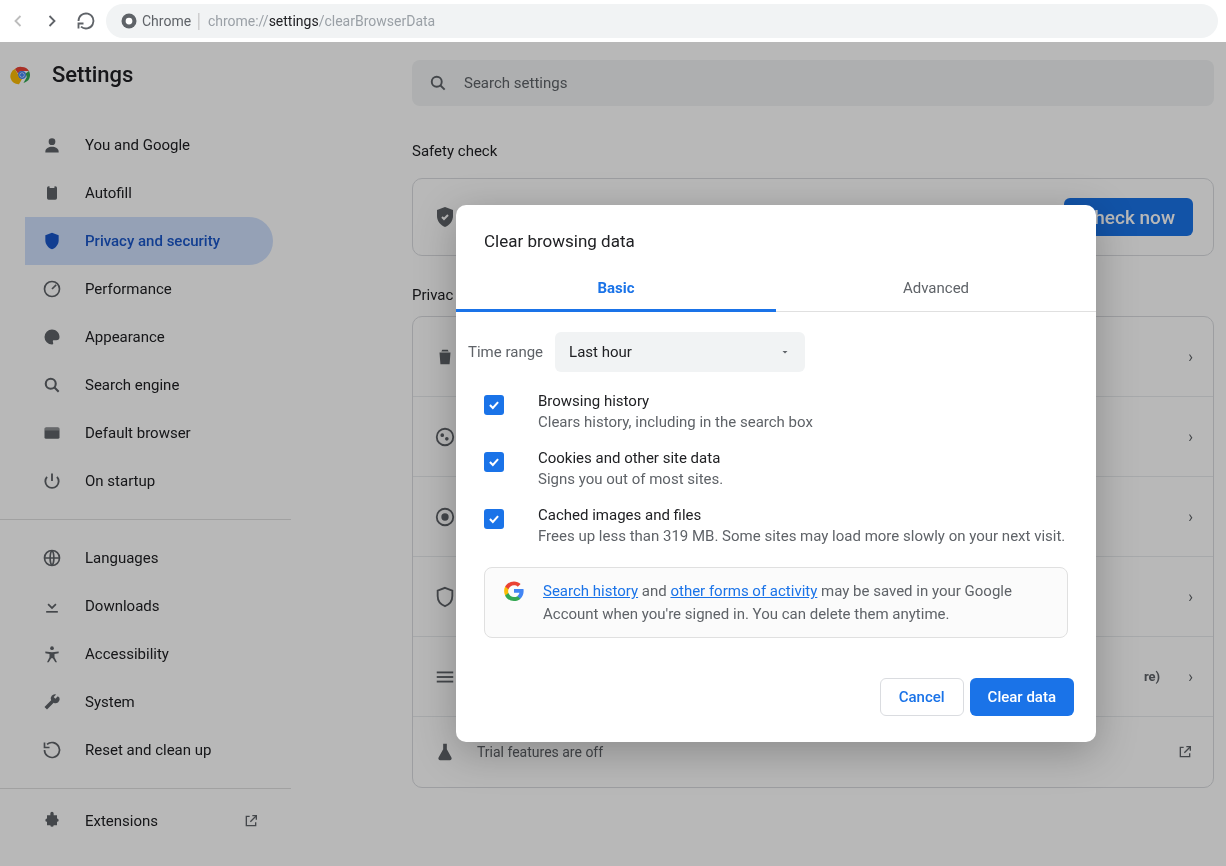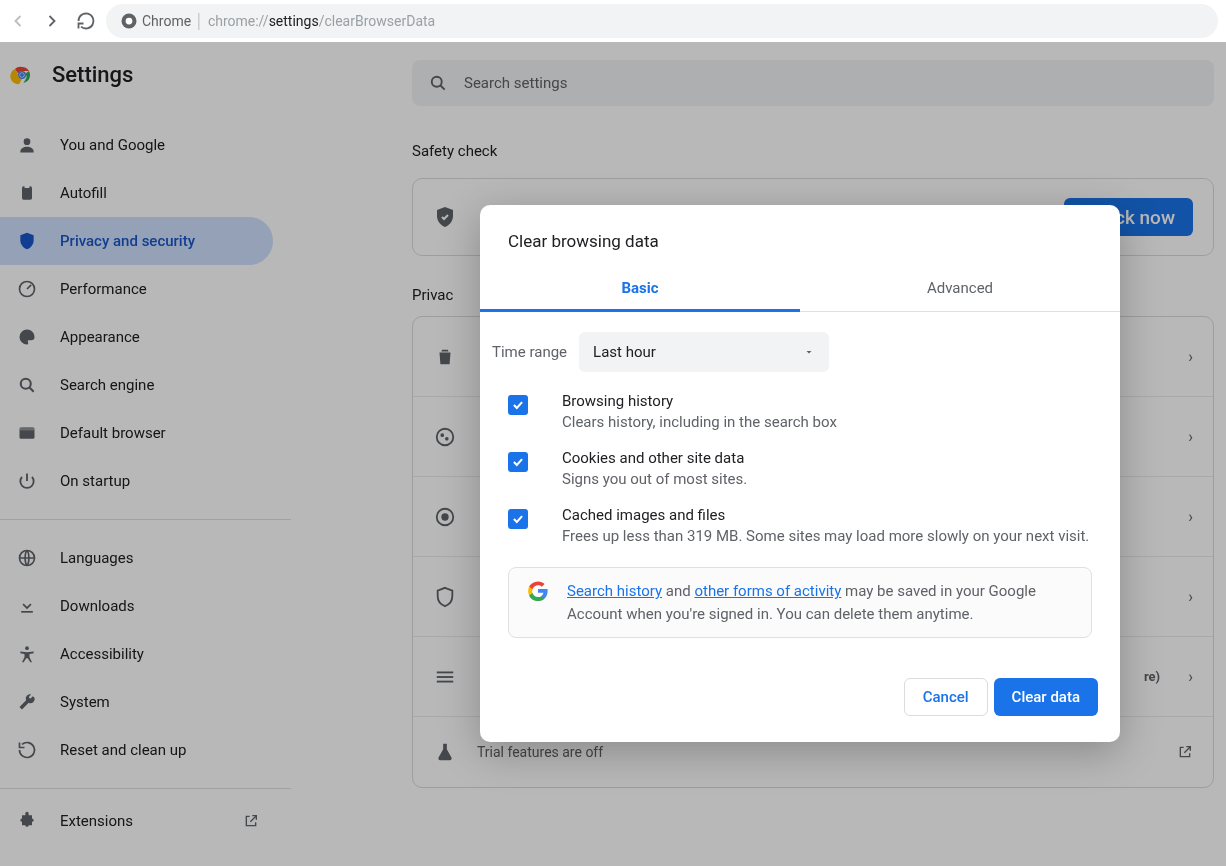--- a/index.html
+++ b/index.html
@@ -18,21 +18,21 @@
 
 
 .page { display: flex; position: relative; height: calc(866px - 42px); background: #fff; }
 
 
 .sidebar { width: 292px; padding-top: 20px; border-right: 1px solid transparent; }
 .app-title-row { display: flex; align-items: center; gap: 18px; padding: 0 0 28px 10px; }
 .g-logo { width: 24px; height: 24px; }
 .app-title { font-size: 22px; color: #202124; font-weight: 500; }
 .side-group { padding: 6px 0; }
-.side-item { height: 48px; display: flex; align-items: center; gap: 22px; padding-left: 16px; font-size: 15px; color: #202124; cursor: pointer; border-radius: 0 24px 24px 0; margin-right: 18px;}
+.side-item { height: 48px; display: flex; align-items: center; gap: 22px; padding-left: 16px; font-size: 15px; color: #202124; cursor: pointer; border-radius: 0 24px 24px 0; margin-right: 18px; margin-left: 25px;}
 .side-item .icon { width: 22px; height:22px; color:#5f6368; display:flex; align-items:center; justify-content:center;}
 .side-item.active { background: #cfe0fc; color: #1a56c9; font-weight:500;}
 .side-item.active .icon { color:#1a56c9; }
 .side-divider { height: 1px; background: #e0e0e0; margin: 8px 0; }
 .ext-icon-open { margin-left:auto; margin-right:14px; color:#5f6368;}
 
 
 .main { flex: 1; padding: 18px 0 0 0; position: relative; }
 .search-row { padding: 0 0 0 0; margin-left: 0px;}
 .search-box { margin-left: 0px; width: 802px; height: 46px; background: #f1f3f4; border-radius: 8px 8px 8px 8px; display: flex; align-items: center; padding: 0 16px; gap: 16px; color: #5f6368;}
@@ -48,21 +48,21 @@
 .priv-row:last-child { border-bottom:none; height:70px;}
 .priv-icon { width:24px; height:24px; color:#5f6368; display:flex; align-items:center; justify-content:center;}
 .priv-text { flex:1; }
 .chev { color:#5f6368; }
 .main-content-wrap { padding-left:0px; margin-left:0px;}
 
 
 .scrim { position:absolute; left:0; top:42px; width:1226px; height:824px; background:rgba(0,0,0,0.28); }
 
 
-.dialog { position:absolute; left:480px; top:205px; width:640px; background:#fff; border-radius:10px; box-shadow: 0 10px 40px rgba(0,0,0,0.25); padding-bottom:8px;}
+.dialog { position:absolute; left:456px; top:205px; width:640px; background:#fff; border-radius:10px; box-shadow: 0 10px 40px rgba(0,0,0,0.25); padding-bottom:8px;}
 .dlg-title { font-size:17px; color:#202124; padding:26px 28px 16px;}
 .tabs { display:flex; border-bottom:1px solid #e0e0e0;}
 .tab { flex:1; text-align:center; padding:12px 0; font-size:15px; color:#5f6368; cursor:pointer;}
 .tab.active { color:#1a73e8; font-weight:700; border-bottom:3px solid #1a73e8; margin-bottom:-1px;}
 .tr-row { display:flex; align-items:center; gap:12px; padding:20px 12px 8px;}
 .tr-label { font-size:15px; color:#5f6368;}
 .select { background:#f1f3f4; border-radius:6px; height:40px; width:250px; display:flex; align-items:center; justify-content:space-between; padding:0 14px; font-size:15px; color:#202124; cursor:pointer;}
 .chk-row { display:flex; gap:34px; padding:12px 28px 6px; align-items:flex-start;}
 .chkbox { width:20px; height:20px; background:#1a73e8; border-radius:3px; margin-top:3px; display:flex; align-items:center; justify-content:center; flex-shrink:0;}
 .chk-title { font-size:15px; color:#202124;}

